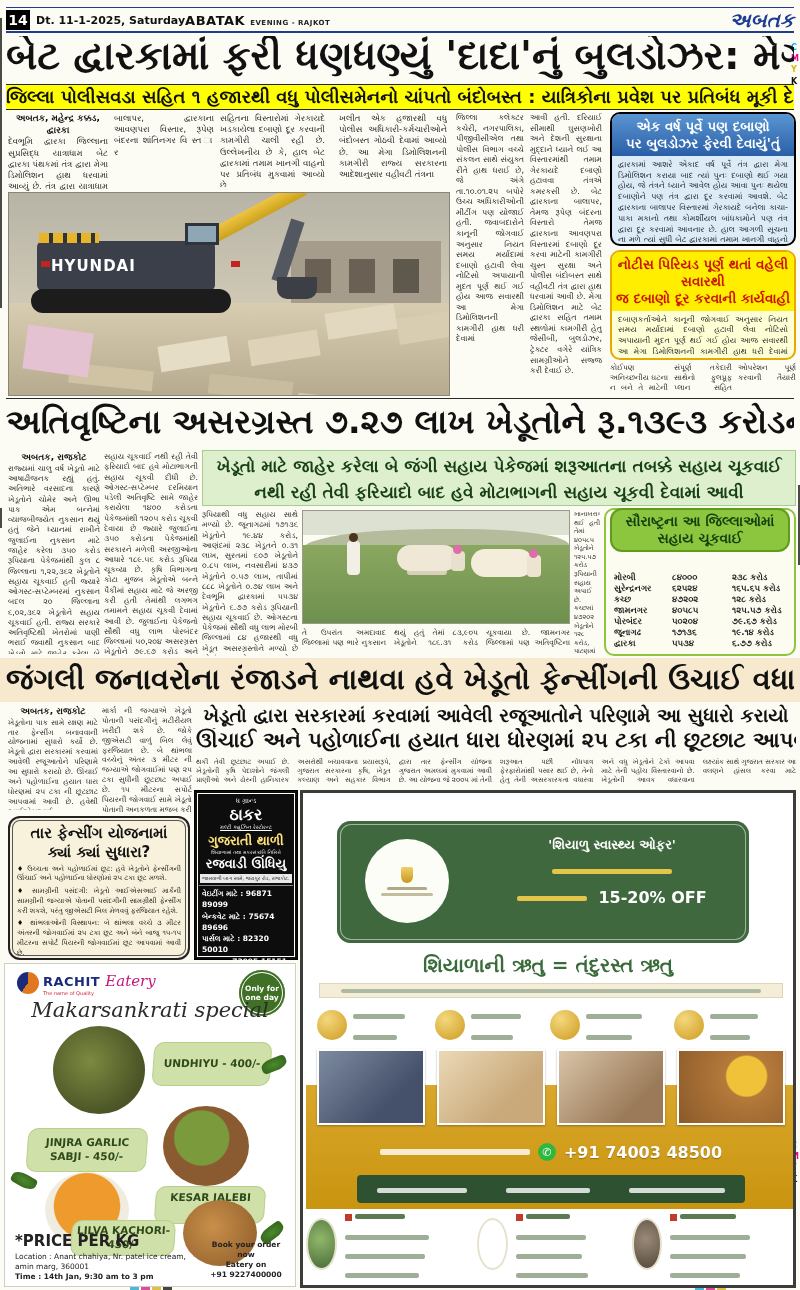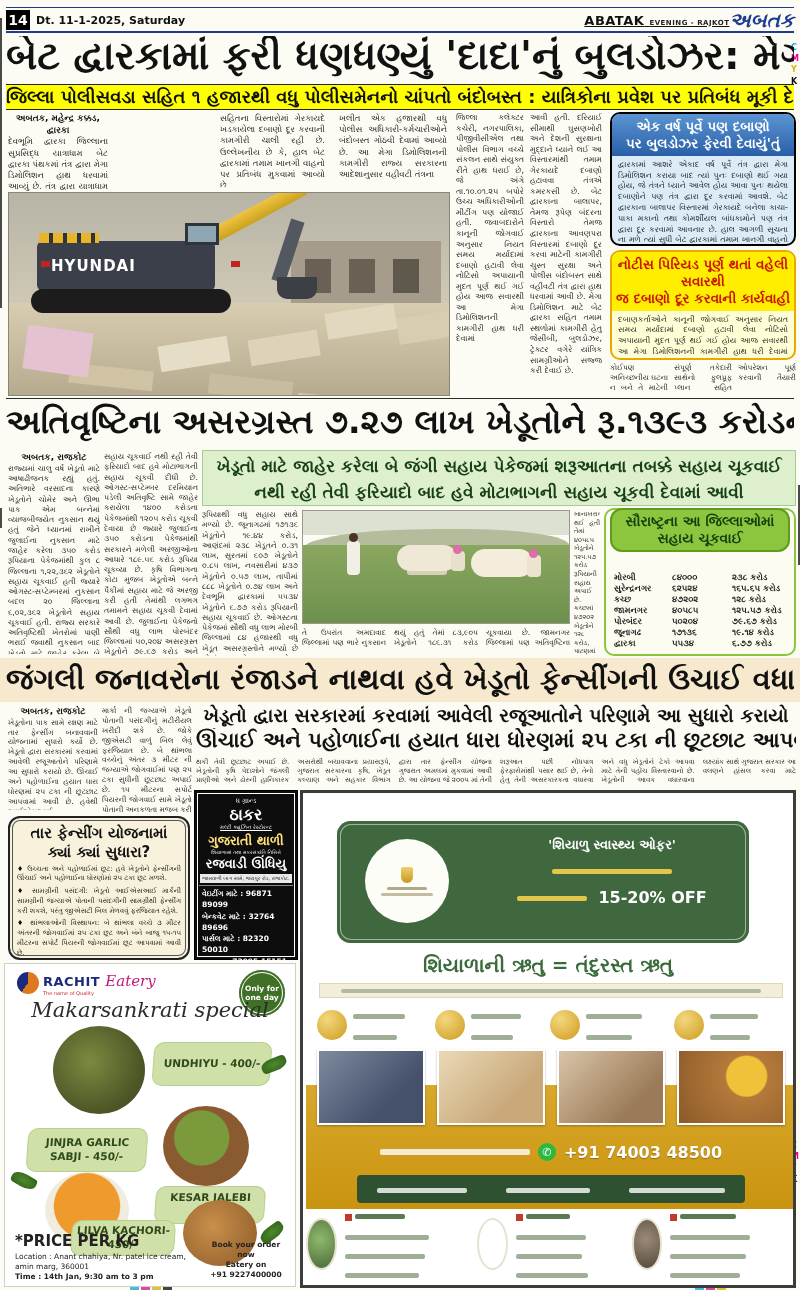--- a/index.html
+++ b/index.html
@@ -125,35 +125,36 @@
   <div class="regsq" style="left:152px;top:1283px;background:#e0c23a;"></div>
   <div class="regsq" style="left:163px;top:1283px;background:#444;"></div>
   <div class="regsq" style="left:695px;top:1283px;background:#49b8e0;"></div>
   <div class="regsq" style="left:706px;top:1283px;background:#e04a9a;"></div>
   <div class="regsq" style="left:717px;top:1283px;background:#e0c23a;"></div>
 
   <div class="rule" style="left:6px;top:7px;width:788px;height:1px;"></div>
   <div class="abs" style="left:6px;top:9px;width:788px;height:22px;display:flex;align-items:center;">
     <div class="pagenum">14</div>
     <div class="datetxt" style="margin-left:6px;">Dt. 11-1-2025, Saturday</div>
-    <div class="masthead" style="flex:1;text-align:right;text-decoration:underline;">
+    <div class="masthead" style="flex:1;text-align:left;">
       <span>ABATAK</span>
       <small>EVENING - RAJKOT</small>
     </div>
     <div class="logo">અબતક</div>
   </div>
   <div class="rule" style="left:6px;top:31px;width:788px;height:2px;"></div>
 
   <div class="abs lead-headline" style="left:6px;top:36px;width:788px;height:46px;">બેટ દ્વારકામાં ફરી ધણધણ્યું 'દાદા'નું બુલડોઝર: મેગા ડીમોલેશન</div>
   <div class="abs yellow-strip" style="left:6px;top:84px;width:788px;height:26px;">જિલ્લા પોલીસવડા સહિત ૧ હજારથી વધુ પોલીસમેનનો ચાંપતો બંદોબસ્ત : યાત્રિકોના પ્રવેશ પર પ્રતિબંધ મૂકી દેવાયો</div>
 
   <div class="abs" style="left:8px;top:113px;width:100px;height:140px;">
     <div class="byline">અબતક, મહેન્દ્ર કક્કડ, દ્વારકા</div>
     <div class="bodytxt" style="height:116px;">દેવભૂમિ દ્વારકા જિલ્લાના સુપ્રસિદ્ધ યાત્રાધામ બેટ દ્વારકા પંથકમાં તંત્ર દ્વારા મેગા ડિમોલિશન હાથ ધરવામાં આવ્યું છે. તંત્ર દ્વારા યાત્રાધામ બેટ દ્વારકાના</div>
   </div>
+  <div class="abs bodytxt" style="left:114px;top:113px;width:100px;height:74px;">બાલાપર, દ્વારકાના આવણપરા વિસ્તાર, રૂપેણ બંદરના શાંતિનગર વિ સ્ત ા ર</div>
   <div class="abs bodytxt" style="left:220px;top:113px;width:105px;height:74px;">સહિતના વિસ્તારોમાં ગેરકાયદે ખડકાયેલા દબાણો દૂર કરવાની કામગીરી ચાલી રહી છે. ઉલ્લેખનીય છે કે, હાલ બેટ દ્વારકામાં તમામ ખાનગી વાહનો પર પ્રતિબંધ મુકવામાં આવ્યો છે.</div>
   <div class="abs bodytxt" style="left:339px;top:113px;width:108px;height:74px;">ખલીત એક હજારથી વધુ પોલીસ અધિકારી-કર્મચારીઓને બંદોબસ્ત ગોઠવી દેવામાં આવ્યો છે. આ મેગા ડિમોલિશનની કામગીરી રાજ્ય સરકારના આદેશાનુસાર વહીવટી તંત્રના</div>
   <div class="abs bodytxt" style="left:456px;top:113px;width:68px;height:282px;font-size:8px;">જિલ્લા કલેક્ટર કચેરી, નગરપાલિકા, પીજીવીસીએલ તથા પોલીસ વિભાગ વચ્ચે સંકલન સાથે સંયુક્ત રીતે હાથ ધરાઈ છે, જે અંગે તા.૧૦.૦૧.૨૫ બપોરે ઉચ્ચ અધિકારીઓની મીટીંગ પણ યોજાઈ હતી. જવાબદારોને કાનૂની જોગવાઈ અનુસાર નિયત સમય મર્યાદામાં દબાણો હટાવી લેવા નોટિસો અપાયાની મુદત પૂર્ણ થઈ ગઈ હોય આજ સવારથી આ મેગા ડિમોલિશનની કામગીરી હાથ ધરી દેવામાં</div>
   <div class="abs bodytxt" style="left:530px;top:113px;width:72px;height:282px;font-size:8px;">આવી હતી. દરિયાઈ સીમાથી ઘુસણખોરી અને દેશની સુરક્ષાના મુદ્દાને ધ્યાને લઈ આ વિસ્તારમાંથી તમામ ગેરકાયદે દબાણો હટાવવા તંત્રએ કમરકસી છે. બેટ દ્વારકાના બાલાપર, તેમજ રૂપેણ બંદરના વિસ્તારો તેમજ દ્વારકાના આવણપરા વિસ્તારમાં દબાણો દૂર કરવા માટેની કામગીરી ચુસ્ત સુરક્ષા અને પોલીસ બંદોબસ્ત સાથે વહીવટી તંત્ર દ્વારા હાથ ધરવામાં આવી છે. મેગા ડિમોલિશન માટે બેટ દ્વારકા સહિત તમામ સ્થળોમાં કામગીરી હેતુ જેસીબી, બુલડોઝર, ટ્રેક્ટર વગેરે યાંત્રિક સામગ્રીઓને સજ્જ કરી દેવાઈ છે.</div>
 
   <div class="abs" style="left:8px;top:192px;width:442px;height:204px;overflow:hidden;border:1px solid #8a8578;background:linear-gradient(#b7b4a6,#cfc8b5 55%,#d9d0ba);">
     <div class="abs" style="right:8px;top:48px;width:150px;height:72px;background:#a59c8c;box-shadow:inset 0 -10px 0 #8d8474;"></div>
     <div class="abs" style="right:30px;top:66px;width:26px;height:34px;background:#5f584c;box-shadow:-44px 0 0 #6a6154,-88px 0 0 #6a6154;"></div>
     <div class="abs" style="left:0;bottom:0;width:100%;height:92px;background:linear-gradient(#d8cdb1,#b7ab8f);"></div>
     <div class="abs" style="left:150px;bottom:28px;width:70px;height:26px;background:#e6ddc6;transform:rotate(-9deg);box-shadow:90px 8px 0 #ded3b8,170px -6px 0 #e2d8c0,240px 10px 0 #d8cdb0;"></div>
@@ -284,21 +285,21 @@
   <div class="abs thakar" style="left:194px;top:790px;width:104px;height:170px;">
     <div class="s1">ધ ગ્રાન્ડ</div>
     <div class="s2">ઠાકર</div>
     <div class="s3">મલ્ટી ક્યુઝિન રેસ્ટોરન્ટ</div>
     <div class="s4">ગુજરાતી થાળી</div>
     <div class="s5">શિયાળામાં તથા મકરસંક્રાંતિ નિમિત્તે</div>
     <div class="s6">રજવાડી ઊંધિયુ</div>
     <div class="s7">જામવાળી બાગ સામે, જયપુર રોડ, રાજકોટ.</div>
     <div class="ph">
       <div>વેઇટીંગ માટે : 96871 89099</div>
-      <div>બેન્કવેટ માટે : 32764 89696</div>
+      <div>બેન્કવેટ માટે : 75674 89696</div>
       <div>પાર્સલ માટે : 82320 50010</div>
       <div style="text-align:right;padding-right:6px;">73995 15151</div>
     </div>
     <div class="br">રાજકોટ । મોરબી । અમદાવાદ</div>
     <div class="s8">સિવાય કોઈપણ જગ્યાએ કોઈપણ અમારી બ્રાંચ નથી.</div>
     <div class="s9">ભળતા નામથી ચેતવું.</div>
   </div>
 
   <div class="abs rachit" style="left:4px;top:963px;width:292px;height:324px;">
     <div class="abs" style="left:12px;top:8px;width:22px;height:22px;border-radius:50%;background:conic-gradient(#e07820 0 60%,#1b2a7a 60% 100%);"></div>

